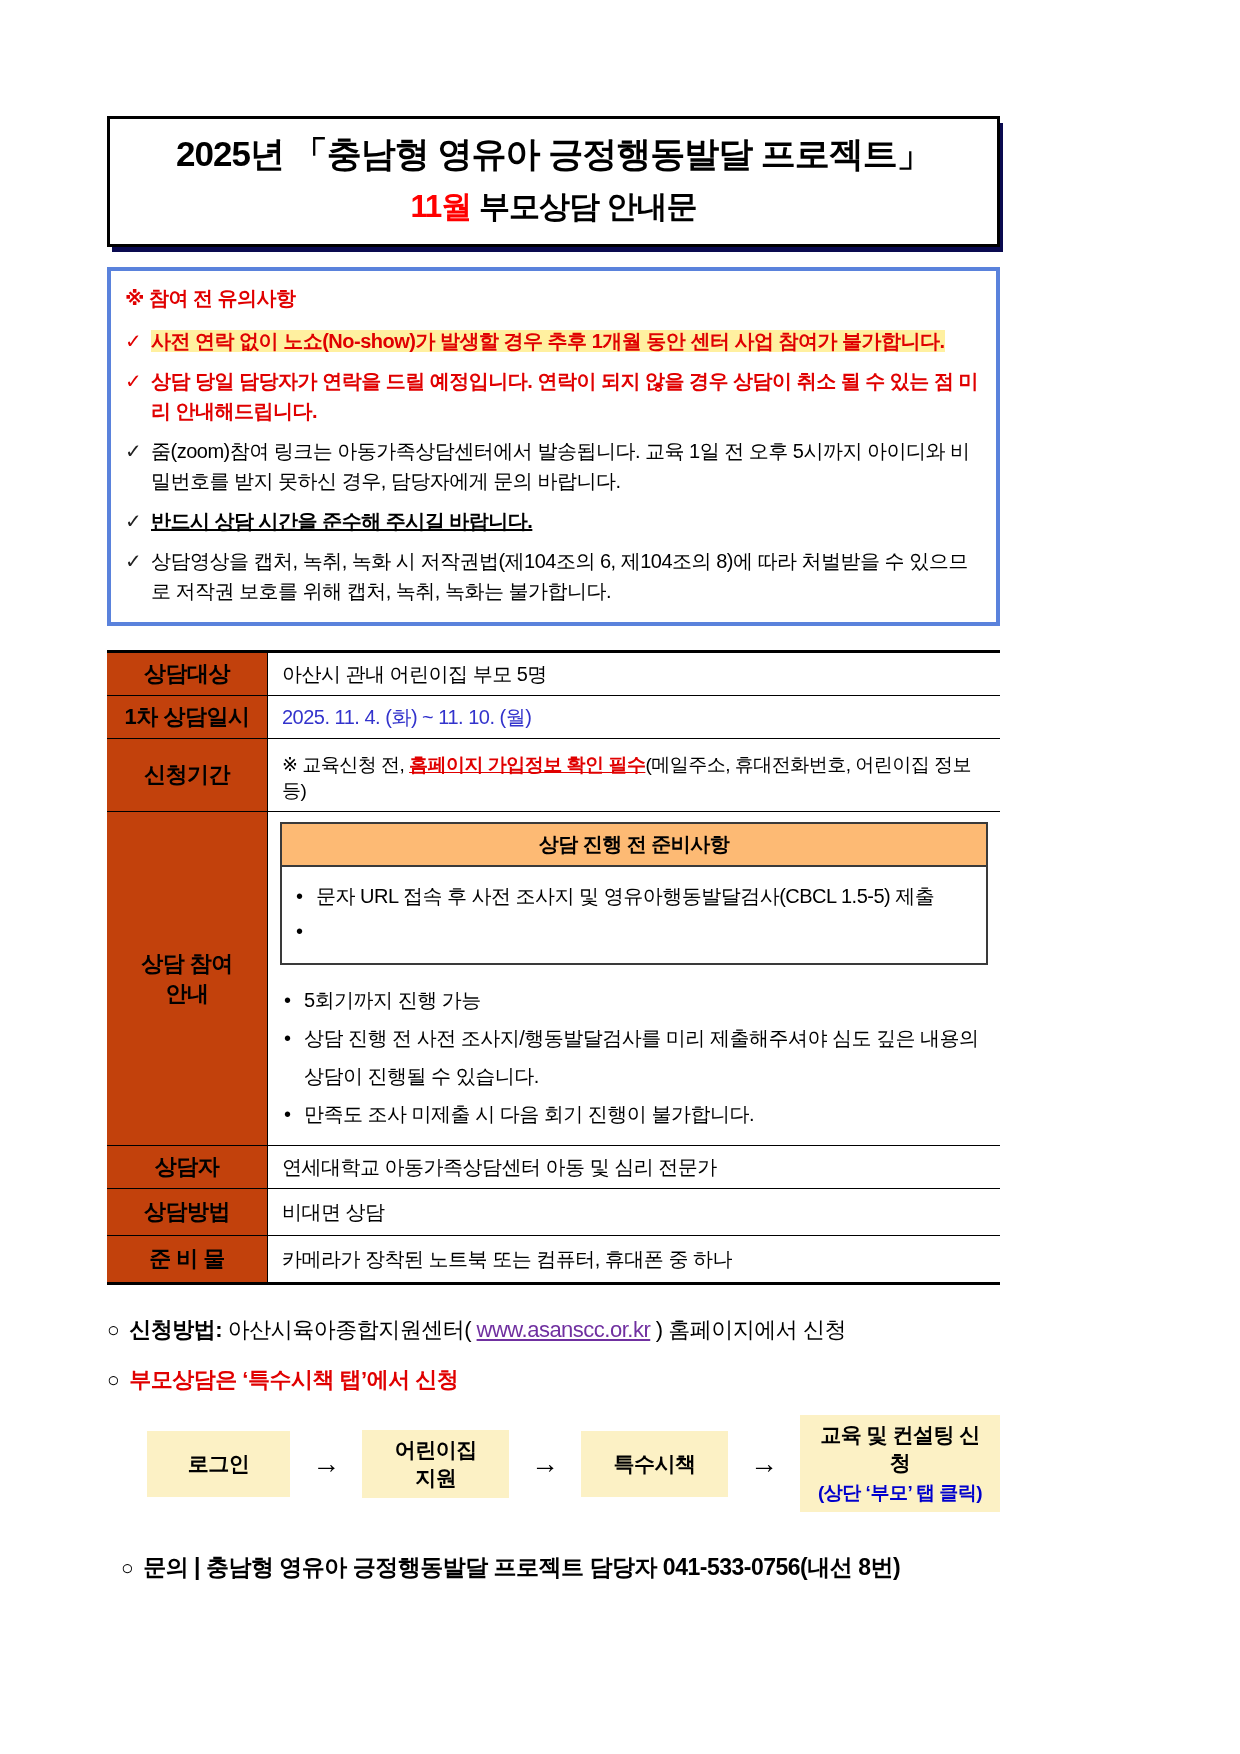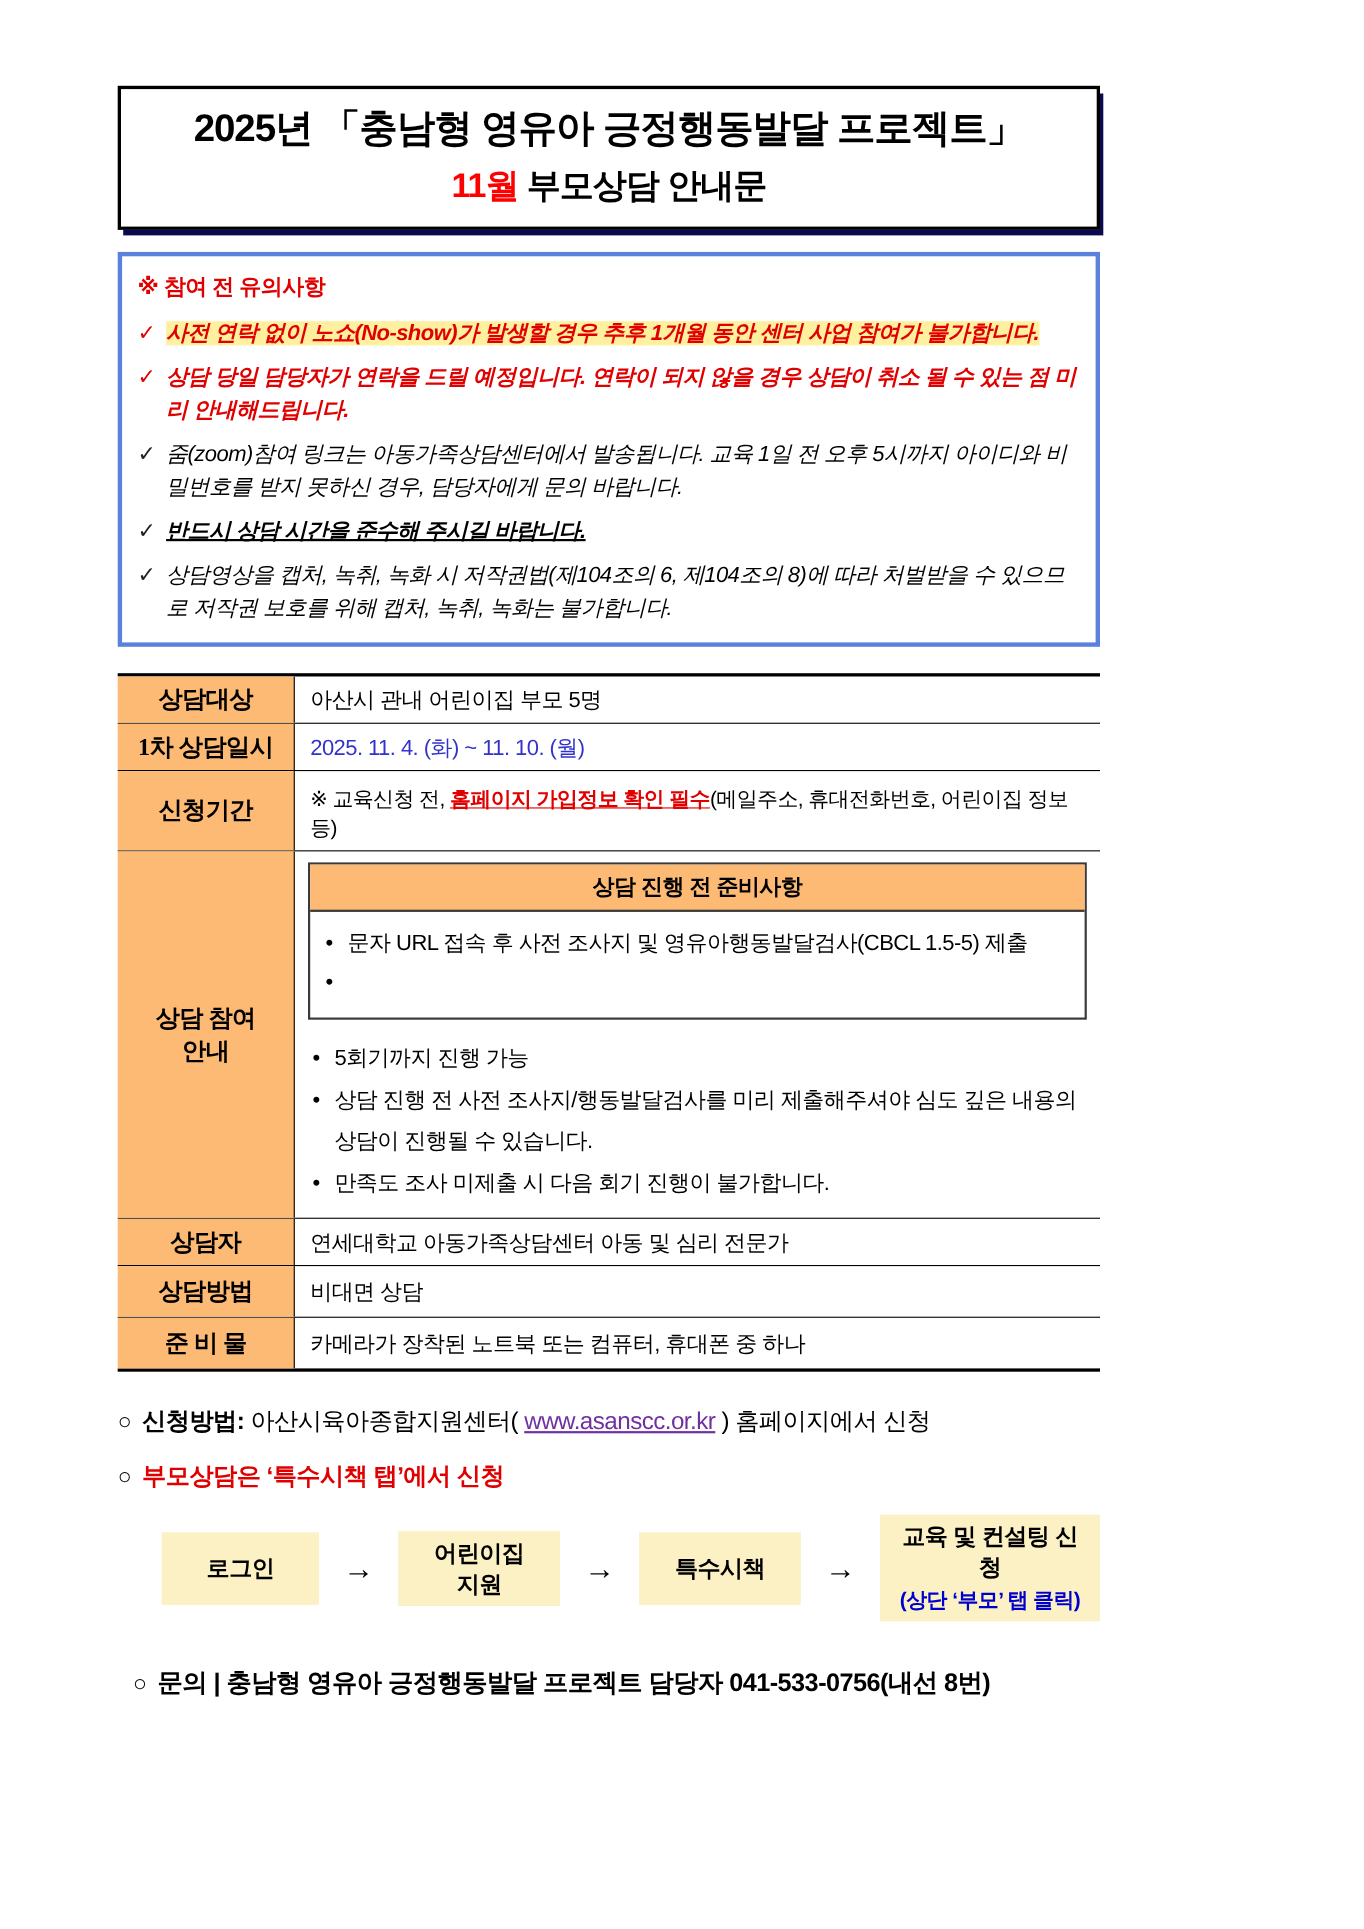--- a/index.html
+++ b/index.html
@@ -2,21 +2,21 @@
 <html><head>
 <meta charset="utf-8">
 <style>
   * { margin:0; padding:0; box-sizing:border-box; }
   html,body { background:#ffffff; }
   body {
     width:1240px; height:1754px;
     font-family:"Liberation Sans","DejaVu Sans",sans-serif;
     color:#000; position:relative; overflow:hidden;
   }
-  .content { width:893px; margin-left:107px; padding-top:78px; }
+  .content { width:893px; margin-left:107px; padding-top:116px; }
 
   
   .title-box {
     border:3px solid #000;
     box-shadow:4px 6px 0 -1px #0a0a50;
     text-align:center;
     padding:12px 6px 16px 6px;
     background:#fff;
   }
   .title-line1 { font-size:35px; font-weight:bold; letter-spacing:-1px; }
@@ -29,36 +29,36 @@
     border:4px solid #5a82dc;
     padding:14px 16px 16px 14px;
     font-size:20px;
     letter-spacing:-0.5px;
   }
   .notice-heading { color:#e00000; font-weight:bold; margin-bottom:14px; }
   .notice-item { display:flex; margin-top:10px; line-height:1.5; }
   .notice-check { width:26px; flex:0 0 26px; font-weight:bold; }
   .check-red { color:#e00000; }
   .check-black { color:#222; }
-  .notice-text { flex:1;font-style:italic; }
+  .notice-text { flex:1; }
   .red-bold { color:#e00000; font-weight:bold; }
   .hl { background:#fff0a0; }
   .notice-sub { margin:8px 0 2px 26px; color:#e00000; font-weight:bold; line-height:1.5; }
   .u { text-decoration:underline; }
   .black-bold-u { font-weight:bold; text-decoration:underline; }
 
   
   .main-table { margin-top:24px; border-top:3px solid #000; border-bottom:3px solid #000; }
   .t-row { display:flex; border-bottom:1.5px solid #000; }
   .t-row:last-child { border-bottom:none; }
   .t-head {
-    flex:0 0 161px; background:#fdba74;
+    flex:0 0 161px; background:#c2410c;
     display:flex; flex-direction:column; align-items:center; justify-content:center;
     font-weight:bold; font-size:22px; letter-spacing:-0.5px;
-    border-right:1.5px solid #000; padding:6px 2px; text-align:right;font-family:Liberation Serif, serif;
+    border-right:1.5px solid #000; padding:6px 2px; text-align:right;
   }
   .t-val {
     flex:1; display:flex; flex-direction:column; justify-content:center;
     font-size:20px; padding:7px 10px 7px 14px; letter-spacing:-0.5px;
   }
   .val-blue { color:#3333cc; }
   .val-bold { font-weight:bold; font-size:21px; }
   .note-line { margin-top:6px; font-size:19px; }
   .note-red { color:#e00000; font-weight:bold; text-decoration:underline; }
 

